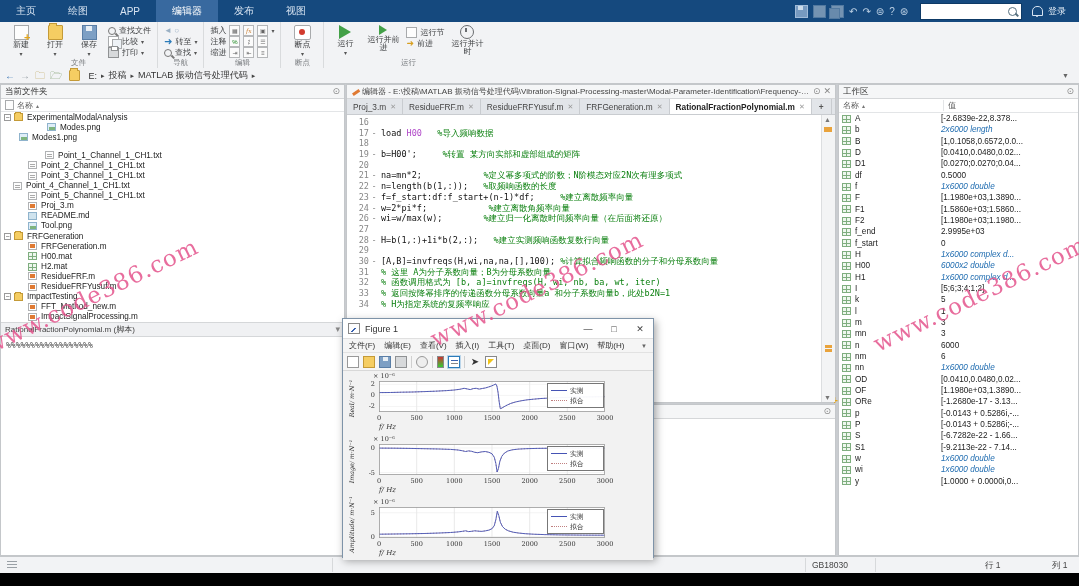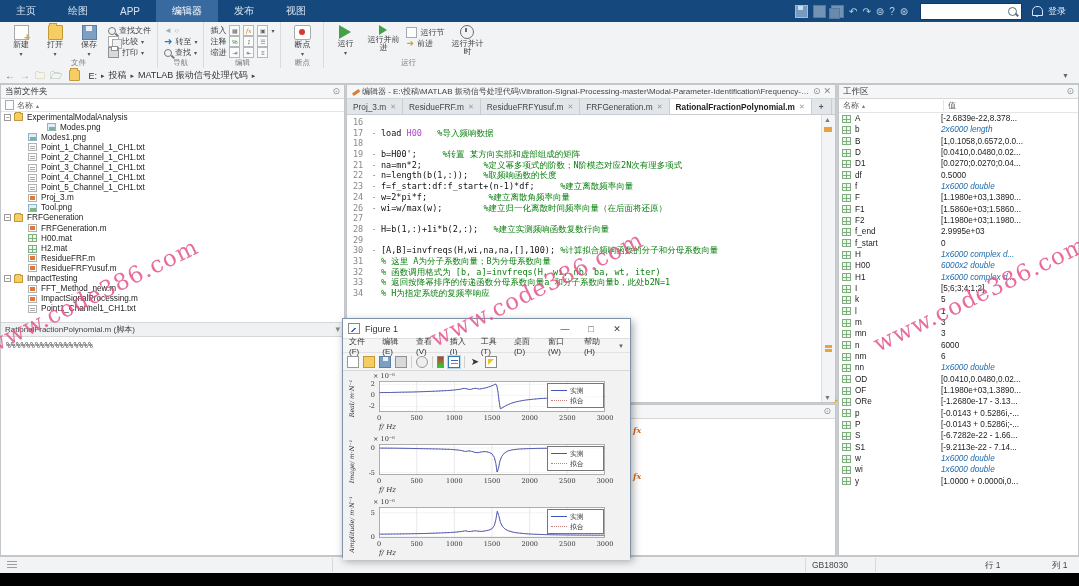--- a/index.html
+++ b/index.html
@@ -104,21 +104,21 @@
   .pencil{width:8px;height:8px;position:relative;flex:none;}
   .pencil:after{content:"";position:absolute;left:1px;top:3px;width:8px;height:2.5px;background:#e07a33;transform:rotate(-35deg);}
   .edtabs{height:15px;background:#e2e5e9;border-bottom:1px solid #c9ccd0;display:flex;align-items:stretch;font-size:8.3px;color:#444;}
   .edtab{display:flex;align-items:center;padding:0 6px;border-right:1px solid #c9ccd0;gap:4px;white-space:nowrap;}
   .edtab .x{color:#999;font-size:7px;}
   .edtab.active{background:#fff;font-weight:bold;color:#222;}
   .edtab.plus{padding:0 7px;color:#555;font-weight:bold;}
   .codewrap{flex:1;position:relative;background:#fff;overflow:hidden;}
   .code{position:absolute;left:0;top:2px;right:14px;font-family:"DejaVu Sans Mono","Liberation Mono",monospace;font-size:8.5px;line-height:10.7px;}
   .cl{height:10.7px;display:flex;white-space:pre;}
-  .ln{width:22px;text-align:center;color:#888;flex:none;}
+  .ln{width:22px;text-align:right;color:#888;flex:none;}
   .dash{width:10px;text-align:center;color:#888;flex:none;}
   .ct{padding-left:2px;}
   .seg-c{color:#111;}
   .seg-m{color:#0c8010;}
   .seg-s{color:#b048c8;}
   .vscroll{position:absolute;right:0;top:0;bottom:0;width:13px;background:#f3f4f5;border-left:1px solid #dcdee0;}
   .vscroll .up{position:absolute;top:1px;left:2px;font-size:7px;color:#777;}
   .vscroll .dn{position:absolute;bottom:1px;left:2px;font-size:7px;color:#777;}
   .omark{position:absolute;left:2px;width:8px;height:5px;background:#e9a33c;}
   .omark2{position:absolute;left:3px;width:7px;height:3px;background:#e9a33c;box-shadow:0 4px 0 #e9a33c;}
@@ -144,21 +144,21 @@
 
   
   .statusbar{position:absolute;left:0;top:556px;right:0;height:16px;background:#f2f3f5;border-top:1px solid #c4c7ca;font-size:8.5px;color:#444;}
   .sb-ic{position:absolute;left:7px;top:4px;width:10px;height:8px;background:repeating-linear-gradient(#9aa0a6 0 1px,transparent 1px 3px);}
   .sb-enc{position:absolute;left:812px;top:3px;}
   .sb-line{position:absolute;left:985px;top:3px;}
   .sb-col{position:absolute;left:1052px;top:3px;}
   .sb-sep{position:absolute;top:1px;bottom:1px;width:1px;background:#d7d9db;}
 
   
-  .figwin{position:absolute;left:342px;top:318px;width:289px;height:240px;background:#f2f2f2;border:1px solid #7e93a8;box-shadow:2px 3px 8px rgba(0,0,0,.35);z-index:50;box-sizing:border-box;}
+  .figwin{position:absolute;left:342px;top:318px;width:312px;height:240px;background:#f2f2f2;border:1px solid #7e93a8;box-shadow:2px 3px 8px rgba(0,0,0,.35);z-index:50;box-sizing:border-box;}
   .figtitle{height:19px;background:#fff;border-bottom:1px solid #e0e0e0;display:flex;align-items:center;font-size:9px;color:#333;padding-left:5px;}
   .figico{width:10px;height:9px;background:#fdfdfd;border:1px solid #888;position:relative;margin-right:5px;flex:none;}
   .figico:after{content:"";position:absolute;left:1px;bottom:1px;width:7px;height:4px;
      background:linear-gradient(135deg,transparent 45%, #3a62b0 45%, #3a62b0 60%, transparent 60%);}
   .figtitle .sp{flex:1;}
   .winbtn{width:26px;height:18px;display:flex;align-items:center;justify-content:center;font-size:9px;color:#444;}
   .figmenu{height:13px;background:#f5f5f5;display:flex;align-items:center;gap:9px;font-size:8px;color:#333;padding:0 6px;border-bottom:1px solid #e2e2e2;}
   .figmenu .mdd{margin-left:auto;font-size:6px;color:#666;}
   .figtools{height:17px;background:#f5f5f5;display:flex;align-items:center;gap:4px;padding:0 4px;border-bottom:1px solid #d8d8d8;}
   .tico{width:12px;height:12px;position:relative;box-sizing:border-box;}
@@ -369,47 +369,51 @@
     <div class="tree" id="tree">
         <div class="trow" style="padding-left: 3px;">
           <span class="exp">−</span>
           <span class="ficon f-folder"></span>
           <span>ExperimentalModalAnalysis</span>
         </div>
         <div class="trow" style="padding-left: 38px; margin-left: 8px;">
           <span class="ficon f-png"></span>
           <span>Modes.png</span>
         </div>
-        <div class="trow" style="padding-left: 27px;">
+        <div class="trow" style="padding-left: 18px;">
           <span class="ficon f-png"></span>
           <span>Modes1.png</span>
         </div>
-        <div class="trow" style="padding-left: 27px;">
+        <div class="trow" style="padding-left: 44px; margin-top: 8px;">
           <span class="ficon f-txt"></span>
           <span>Point_1_Channel_1_CH1.txt</span>
         </div>
         <div class="trow" style="padding-left: 27px;">
           <span class="ficon f-txt"></span>
           <span>Point_2_Channel_1_CH1.txt</span>
         </div>
         <div class="trow" style="padding-left: 27px;">
           <span class="ficon f-txt"></span>
           <span>Point_3_Channel_1_CH1.txt</span>
         </div>
-        <div class="trow" style="padding-left: 27px; text-align: center;">
+        <div class="trow" style="padding-left: 12px; text-align: center;">
           <span class="ficon f-txt"></span>
           <span>Point_4_Channel_1_CH1.txt</span>
         </div>
         <div class="trow" style="padding-left: 27px;">
           <span class="ficon f-txt"></span>
           <span>Point_5_Channel_1_CH1.txt</span>
         </div>
         <div class="trow" style="padding-left: 27px;">
           <span class="ficon f-mfile"></span>
           <span>Proj_3.m</span>
+        </div>
+        <div class="trow" style="padding-left: 27px;">
+          <span class="ficon f-md"></span>
+          <span>README.md</span>
         </div>
         <div class="trow" style="padding-left: 27px;">
           <span class="ficon f-png"></span>
           <span>Tool.png</span>
         </div>
         <div class="trow" style="padding-left: 3px;">
           <span class="exp">−</span>
           <span class="ficon f-folder"></span>
           <span>FRFGeneration</span>
         </div>
@@ -488,20 +492,21 @@
           <span class="x">✕</span>
         </div>
       <div class="edtab plus">+</div>
     </div>
     <div class="codewrap">
       <div class="code" id="code">
           <div class="cl"><span class="ln">16</span><span class="dash"></span><span class="ct"></span></div>
           <div class="cl"><span class="ln">17</span><span class="dash">-</span><span class="ct"><span class="seg-c">load </span><span class="seg-s">H00</span><span class="seg-c">   </span><span class="seg-m">%导入频响数据</span></span></div>
           <div class="cl"><span class="ln">18</span><span class="dash"></span><span class="ct"></span></div>
           <div class="cl"><span class="ln">19</span><span class="dash">-</span><span class="ct"><span class="seg-c">b=H00';</span><span class="seg-c">     </span><span class="seg-m">%转置 某方向实部和虚部组成的矩阵</span></span></div>
+          <div class="cl"><span class="ln">20</span><span class="dash"></span><span class="ct"></span></div>
           <div class="cl"><span class="ln">21</span><span class="dash">-</span><span class="ct"><span class="seg-c">na=mn*2;</span><span class="seg-c">            </span><span class="seg-m">%定义幂多项式的阶数；N阶模态对应2N次有理多项式</span></span></div>
           <div class="cl"><span class="ln">22</span><span class="dash">-</span><span class="ct"><span class="seg-c">n=length(b(1,:));</span><span class="seg-c">   </span><span class="seg-m">%取频响函数的长度</span></span></div>
           <div class="cl"><span class="ln">23</span><span class="dash">-</span><span class="ct"><span class="seg-c">f=f_start:df:f_start+(n-1)*df;</span><span class="seg-c">     </span><span class="seg-m">%建立离散频率向量</span></span></div>
           <div class="cl"><span class="ln">24</span><span class="dash">-</span><span class="ct"><span class="seg-c">w=2*pi*f;</span><span class="seg-c">            </span><span class="seg-m">%建立离散角频率向量</span></span></div>
           <div class="cl"><span class="ln">26</span><span class="dash">-</span><span class="ct"><span class="seg-c">wi=w/max(w);</span><span class="seg-c">        </span><span class="seg-m">%建立归一化离散时间频率向量（在后面将还原）</span></span></div>
           <div class="cl"><span class="ln">27</span><span class="dash"></span><span class="ct"></span></div>
           <div class="cl"><span class="ln">28</span><span class="dash">-</span><span class="ct"><span class="seg-c">H=b(1,:)+1i*b(2,:);</span><span class="seg-c">   </span><span class="seg-m">%建立实测频响函数复数行向量</span></span></div>
           <div class="cl"><span class="ln">29</span><span class="dash"></span><span class="ct"></span></div>
           <div class="cl"><span class="ln">30</span><span class="dash">-</span><span class="ct"><span class="seg-c">[A,B]=invfreqs(H,wi,na,na,[],100);</span><span class="seg-c"> </span><span class="seg-m">%计算拟合频响函数的分子和分母系数向量</span></span></div>
           <div class="cl"><span class="ln">31</span><span class="dash"></span><span class="ct"><span class="seg-m">% 这里 A为分子系数向量；B为分母系数向量</span></span></div>

